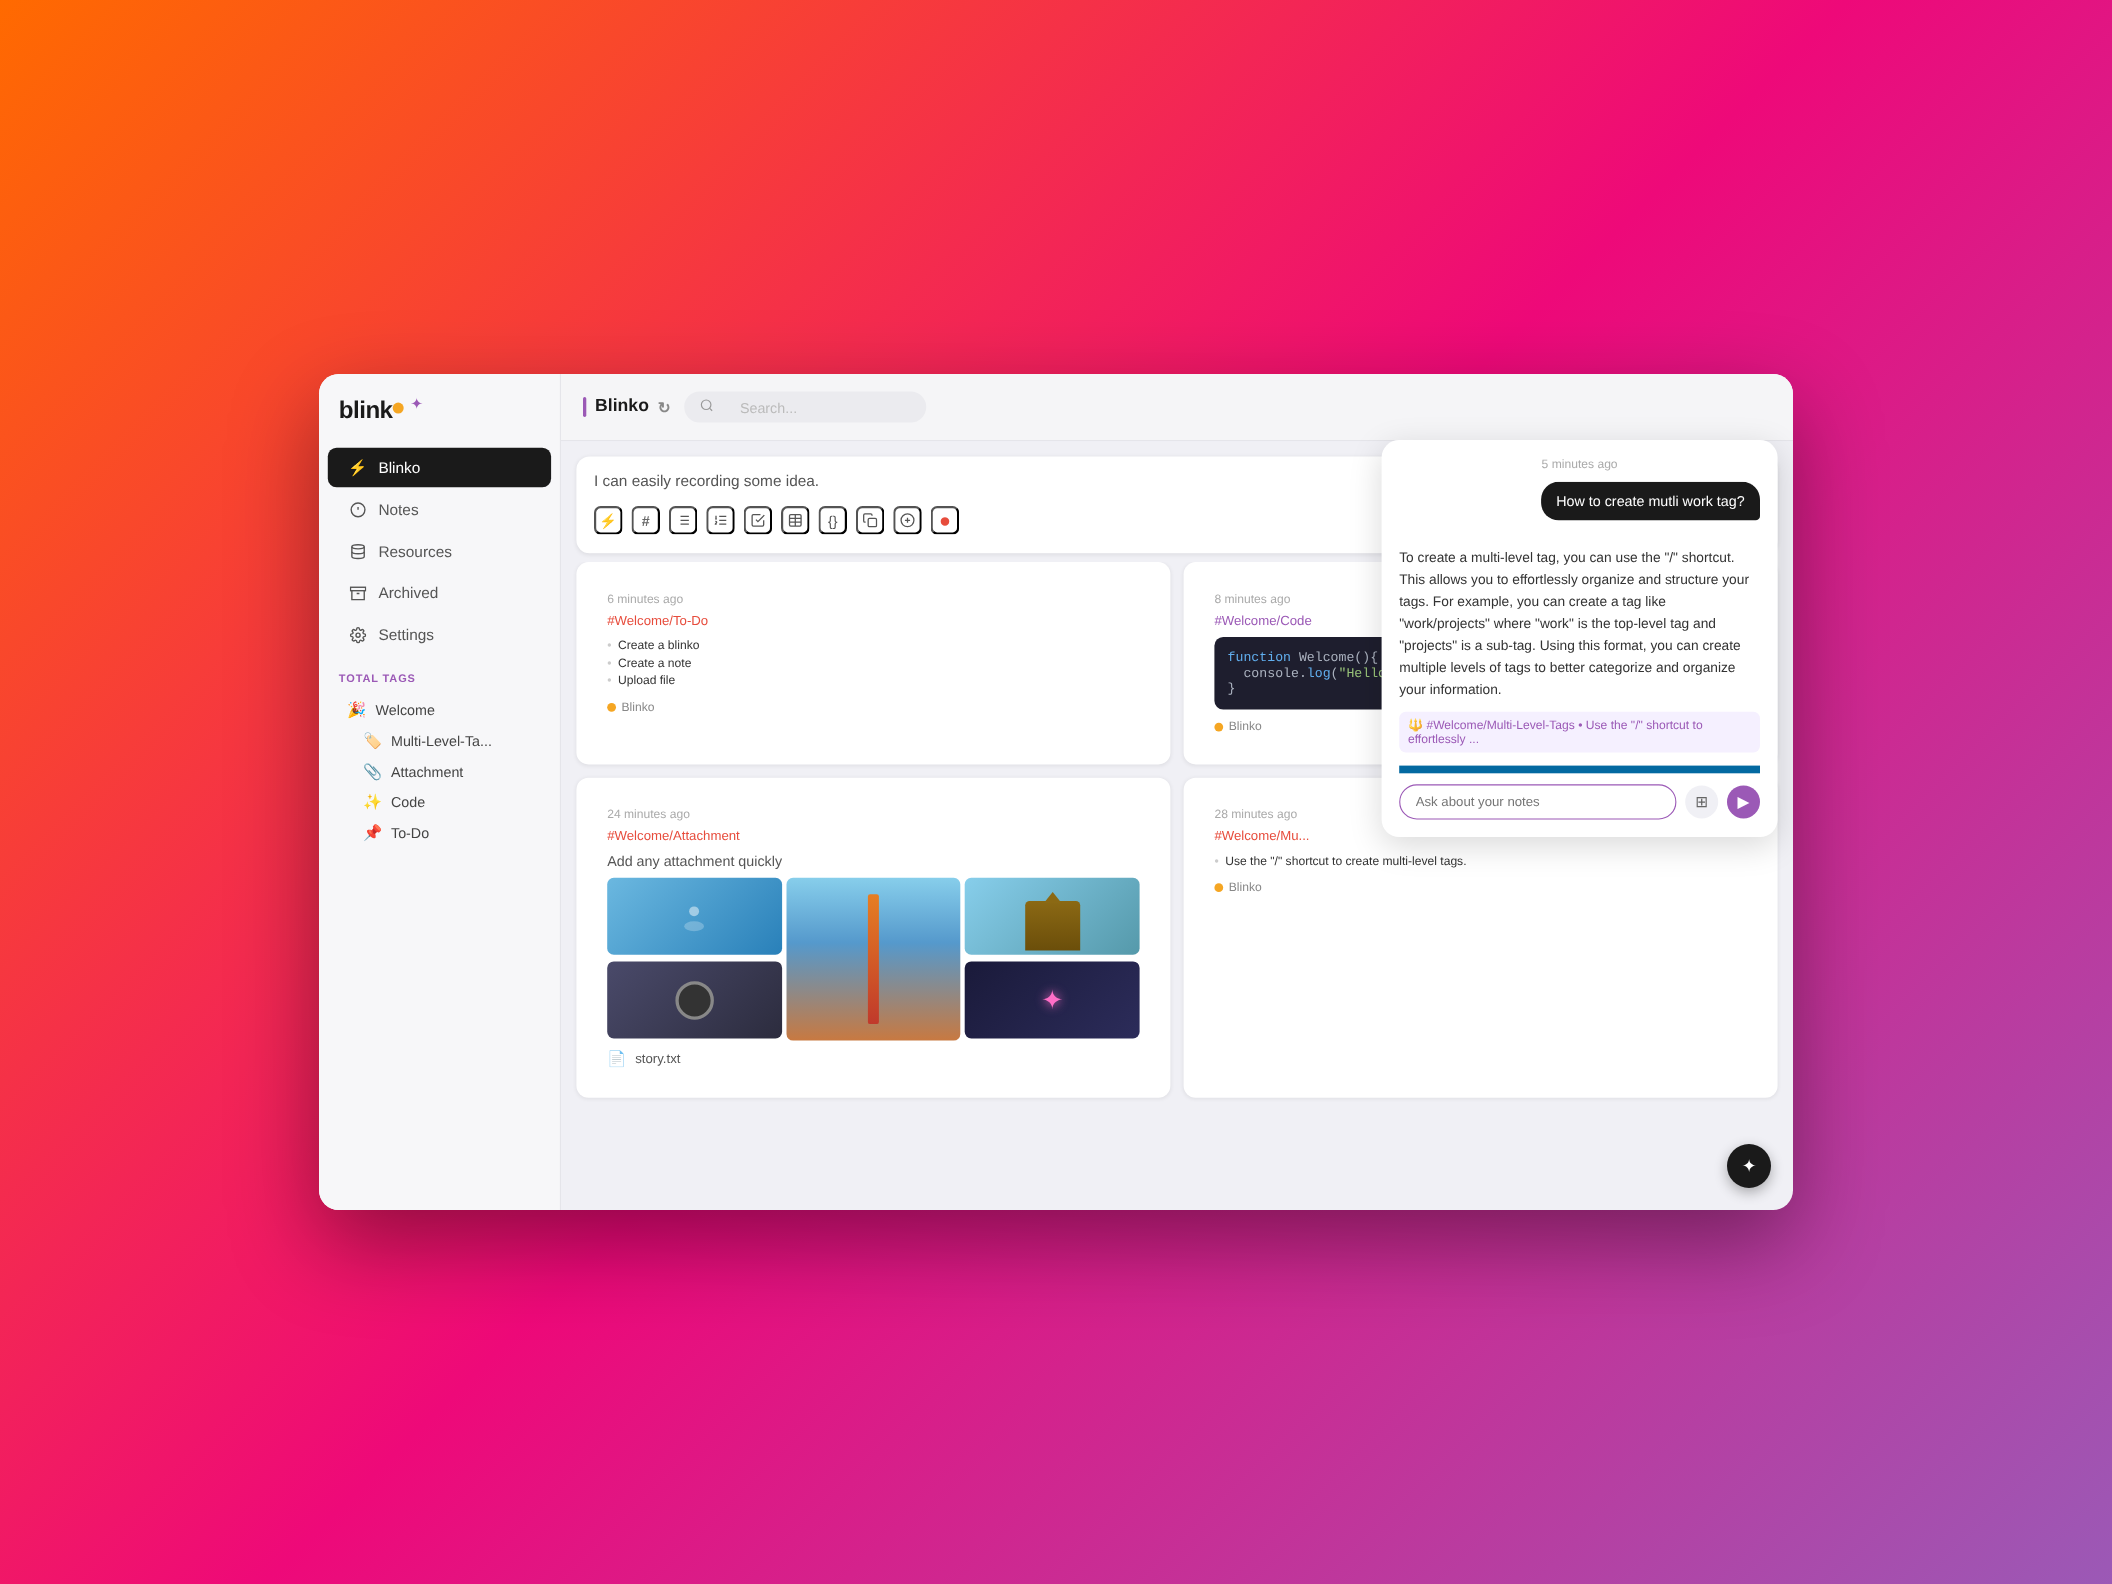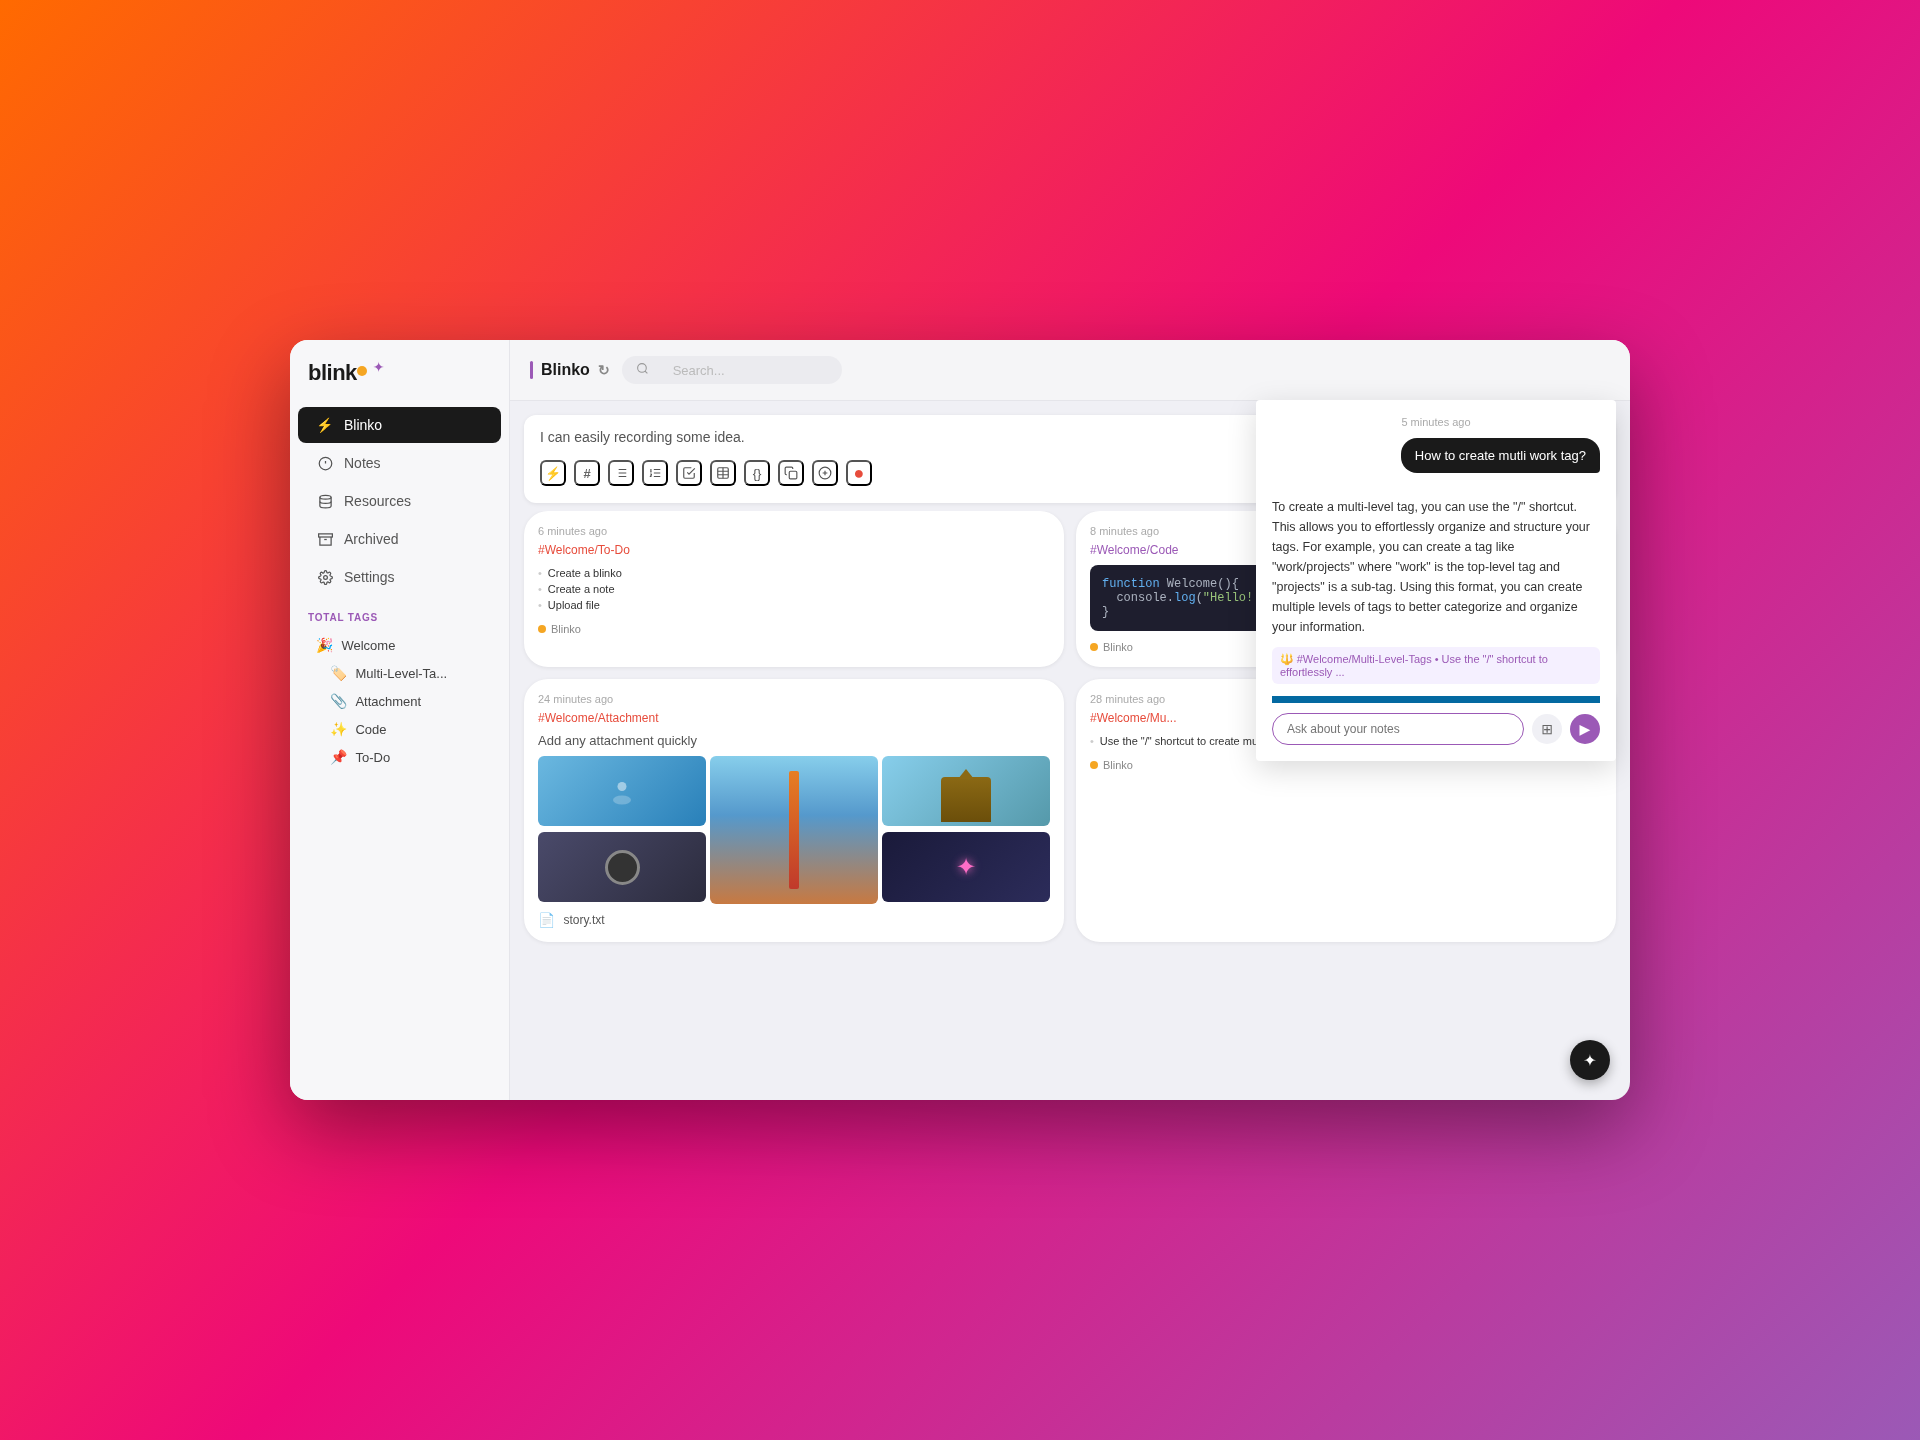--- a/index.html
+++ b/index.html
@@ -181,22 +181,22 @@
       background: #1a1a1a;
       color: #fff;
       border: none;
       border-radius: 8px;
       padding: 8px 16px;
       cursor: pointer;
       font-size: 14px;
     }
     .note-card {
       background: #fff;
-      border-radius: 24px;
-      padding: 14px;
+      border-radius: 11px;
+      padding: 28px;
       box-shadow: 0 1px 4px rgba(0,0,0,0.07);
       overflow: hidden;
     }
     .note-time {
       font-size: 11px;
       color: #aaa;
       margin-bottom: 6px;
     }
     .note-tag {
       font-size: 12px;
@@ -280,21 +280,21 @@
       color: #555;
       margin-top: 6px;
     }
     
     .ai-chat-overlay {
       position: absolute;
       right: 14px;
       top: 60px;
       width: 360px;
       background: #fff;
-      border-radius: 4px;
+      border-radius: 16px;
       padding: 16px;
       box-shadow: 0 8px 30px rgba(0,0,0,0.15);
       z-index: 10;
     }
     .ai-time {
       font-size: 11px;
       color: #aaa;
       text-align: center;
       margin-bottom: 10px;
     }

